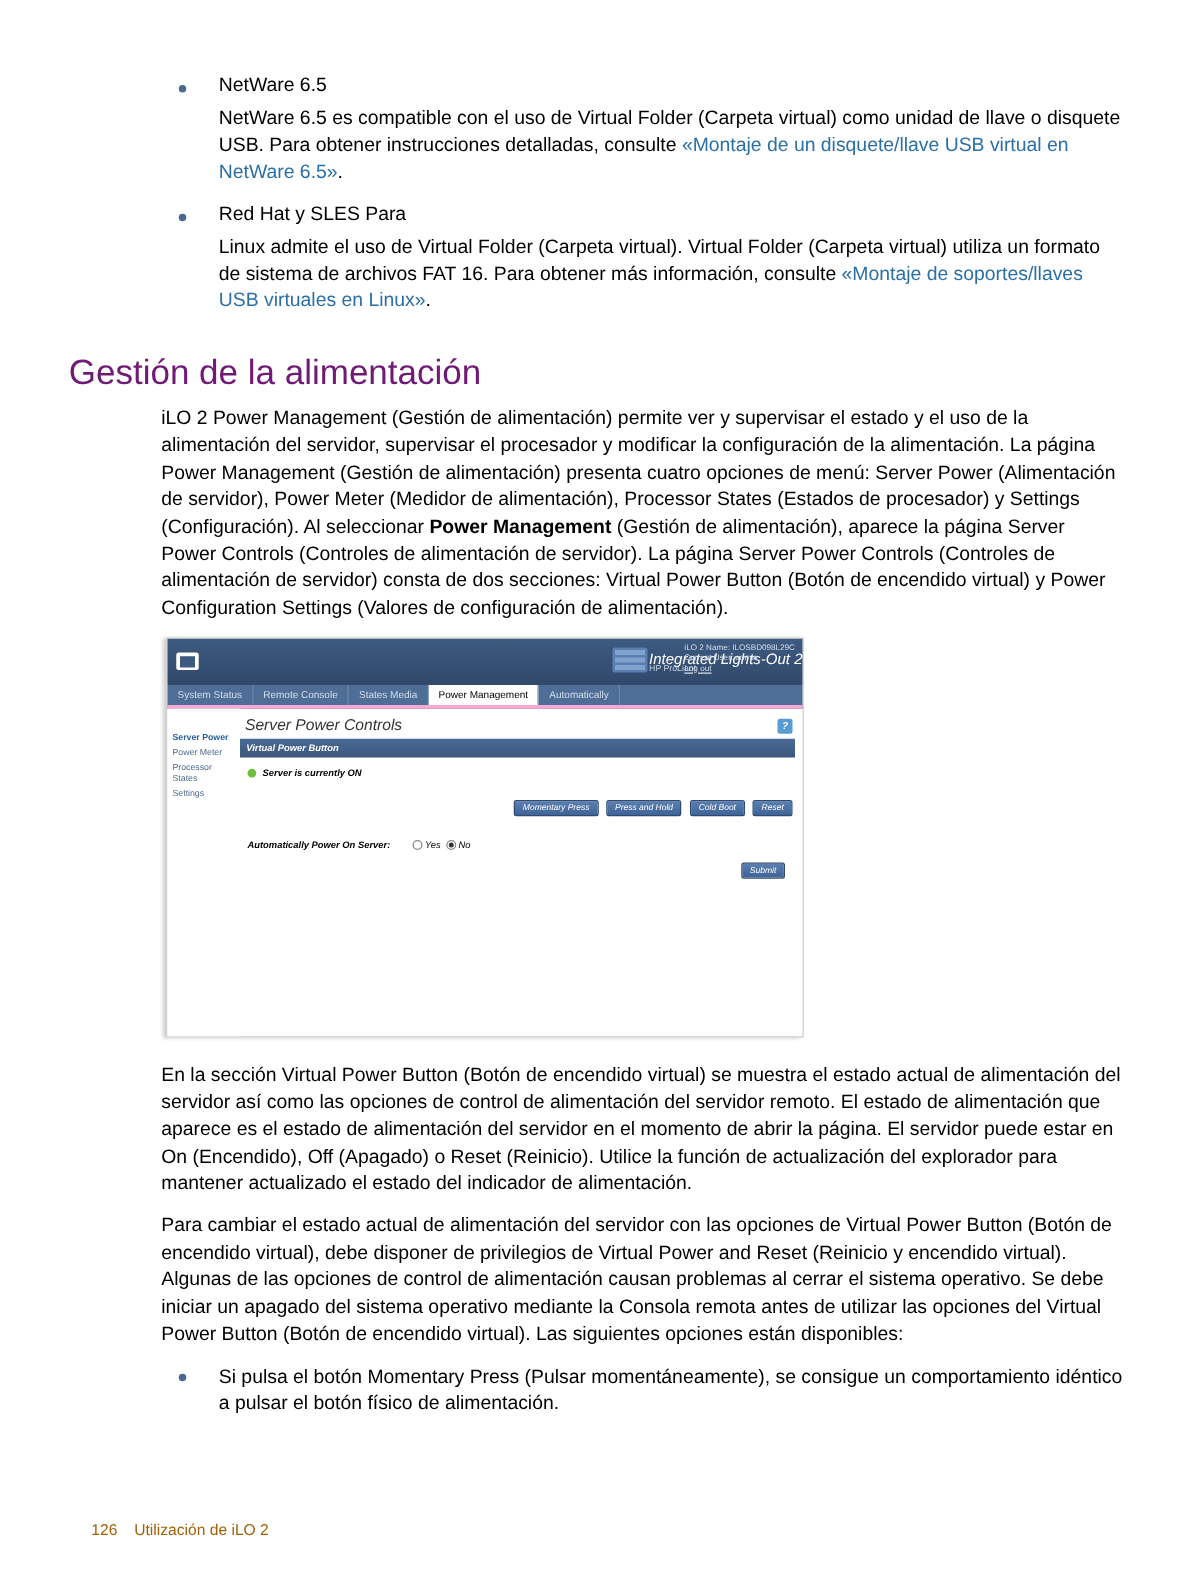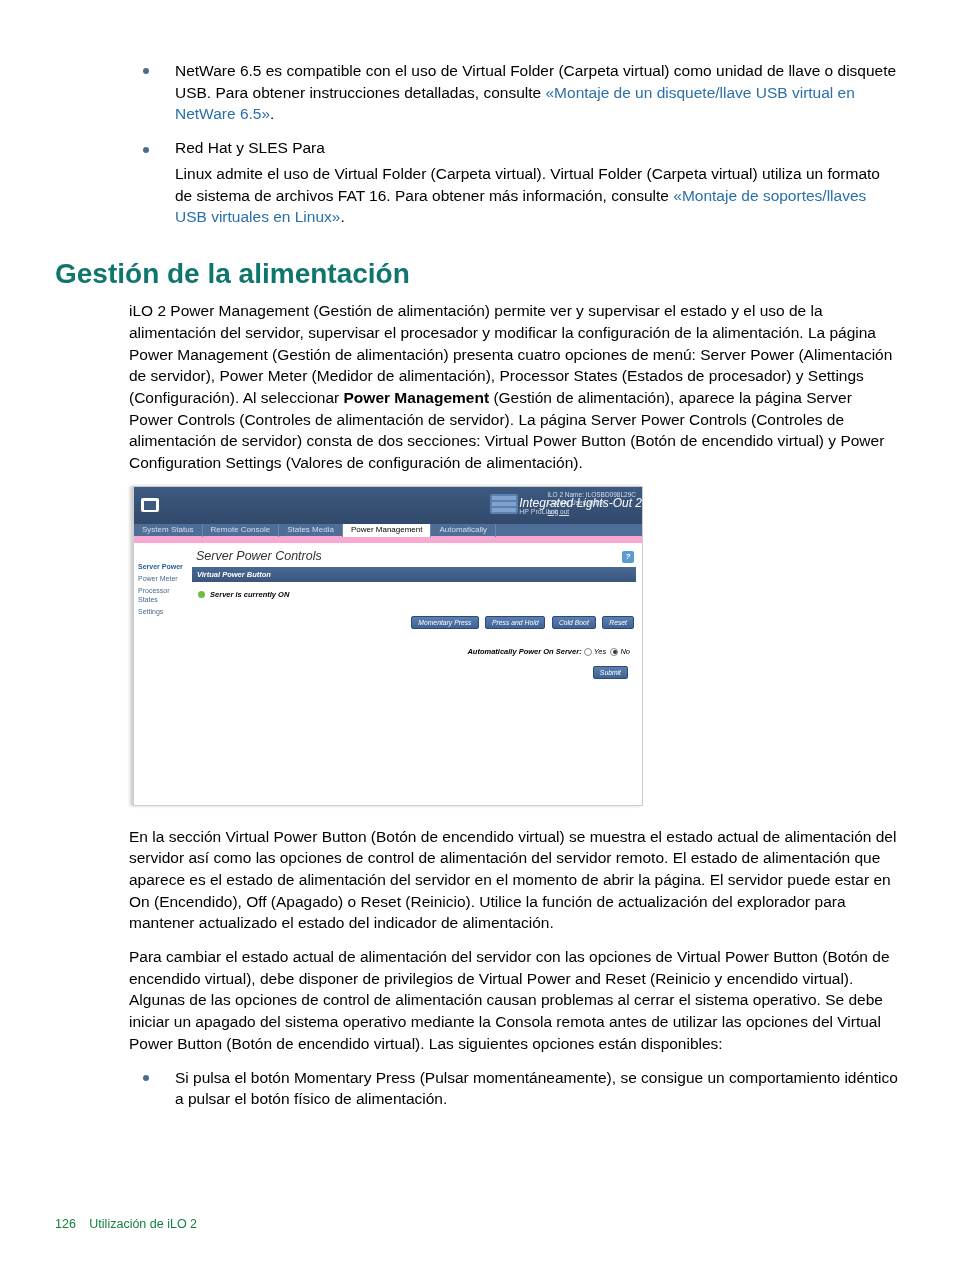--- a/index.html
+++ b/index.html
@@ -16,21 +16,21 @@
   .bullet-item { display: flex; margin-bottom: 6px; }
   .bullet-dot {
     width: 6px; height: 6px; border-radius: 50%;
     background: #4b6a8f; margin-top: 8px; margin-right: 26px; flex-shrink: 0;
   }
   .bullet-content { flex: 1; }
   .bullet-title { font-size: 15.5px; margin-bottom: 6px; }
   .bullet-para { font-size: 15.5px; line-height: 1.4; margin-bottom: 8px; }
   .link { color: #2a6fa8; }
   .section-heading {
-    color: #0f766e; font-size: 28px; font-weight: 700; margin: 22px 0 10px 0;
+    color: #701a75; font-size: 28px; font-weight: 400; margin: 22px 0 10px 0;
     font-family: "Segoe UI Light", "Segoe UI", Arial, sans-serif;
   }
   .body-para {
     font-size: 15.5px; line-height: 1.4; margin-left: 74px; margin-bottom: 12px;
   }
   .bold { font-weight: 700; }
   .screenshot-wrap { margin-left: 78px; margin-top: 6px; margin-bottom: 20px; }
   .ilo-box {
     width: 510px; height: 320px; border: 1px solid #ccc;
     background: #fff; font-family: Tahoma, Arial, sans-serif;
@@ -48,22 +48,21 @@
   .ilo-title { font-style: italic; font-size: 12px; }
   .ilo-title .sub { display:block; font-size:7px; font-style:normal; color:#c9d4e2; margin-top:-2px; }
   .ilo-server-img {
     width: 40px; height: 30px; position:absolute; left: 350px; top:3px;
   }
   .ilo-server-img svg { width:100%; height:100%; }
   .ilo-meta { position:absolute; right:6px; top:4px; font-size:6.5px; line-height:1.3; color:#d7dfec; text-align:left; }
   .ilo-meta .logout { text-decoration: underline; }
   .ilo-tabs {
     height: 19px; background: #4e6d97; display:flex; font-size:8px; color:#d7dfec;
-    border-bottom:7px solid #f9a8d4;
-    align-items:center;
+    border-bottom:3px solid #f9a8d4;
   }
   .ilo-tab {
     padding: 3px 8px; border-right:1px solid #6b86aa;
   }
   .ilo-tab.active { background:#fff; color:#000; }
   .ilo-body { display:flex; height: calc(100% - 56px); }
   .ilo-side {
     width: 58px; background:#fff; font-size:7px; padding:20px 4px 0 4px;
     color:#4b6a8f;
   }
@@ -78,39 +77,40 @@
   }
   .ilo-status-row { font-size:7.5px; padding: 2px 0 12px 6px; }
   .ilo-status-row .led { display:inline-block; width:7px; height:7px; border-radius:50%; background:#6fbf3f; margin-right:3px; vertical-align:middle; }
   .ilo-btn-row { text-align:right; padding:0 2px 10px 0; }
   .ilo-btn {
     display:inline-block; font-size:6.8px; color:#fff;
     background: linear-gradient(#5a7fb0,#3f6396);
     border:1px solid #2e4a72; padding:2px 6px; margin-left:2px; border-radius:2px;
   }
   .ilo-config { font-size:7.5px; padding:4px 6px; }
-  .ilo-config-row { margin:4px 0;text-align:right; }
+  .ilo-config-row { margin:4px 0; }
   .ilo-config-row .lbl { font-weight:bold; display:inline-block; width:130px; }
   .ilo-radio { display:inline-block; width:8px; height:8px; border:1px solid #888; border-radius:50%; vertical-align:middle; margin-right:2px; position:relative; }
   .ilo-radio.checked::after { content:""; position:absolute; width:4px; height:4px; background:#333; border-radius:50%; top:1.5px; left:1.5px; }
   .ilo-select { border:1px solid #aaa; font-size:7px; padding:0 12px 0 3px; height:12px; display:inline-flex;align-items:center; position:relative; background:#fff; width:78px; }
   .ilo-select::after { content:""; position:absolute; right:2px; top:1px; width:9px; height:9px; background:#c9d4e2; border:1px solid #888; }
   .ilo-submit-row { text-align:right; padding:6px 2px 0 0; }
   .page-footer {
-    position:absolute; bottom:40px; left:55px; font-size:12.5px; color:#15803d;
+    position:absolute; bottom:40px; left:73px; font-size:12.5px; color:#a16207;
   }
   .page-footer .num { margin-right:10px; }
 </style>
 </head>
 <body>
 
 <div class="bullet-list">
   <div class="bullet-item">
     <div class="bullet-dot"></div>
     <div class="bullet-content">
+      <div class="bullet-title">NetWare 6.5</div>
       <div class="bullet-para">
         <span>NetWare 6.5 es compatible con el uso de Virtual Folder (Carpeta virtual) como unidad de llave o disquete USB. Para obtener instrucciones detalladas, consulte </span><span class="link">«Montaje de un disquete/llave USB virtual en NetWare 6.5»</span><span>.</span>
       </div>
     </div>
   </div>
   <div class="bullet-item">
     <div class="bullet-dot"></div>
     <div class="bullet-content">
       <div class="bullet-title">Red Hat y SLES Para</div>
       <div class="bullet-para">

